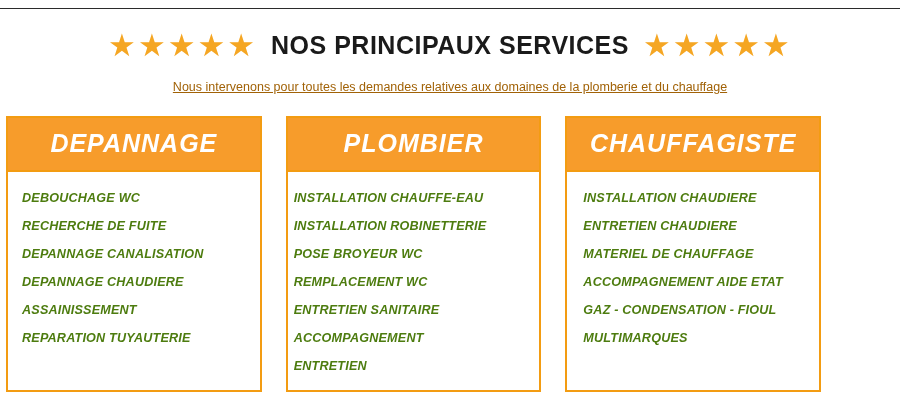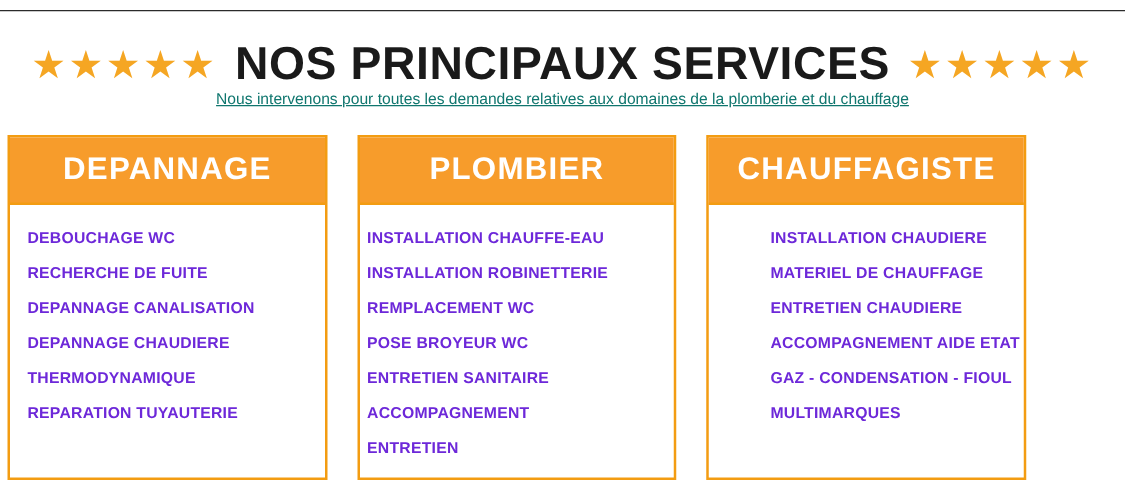--- a/index.html
+++ b/index.html
@@ -36,40 +36,41 @@
     margin-top: 12px;
   }
   .stars {
     color: #f5a623;
     font-size: 31px;
     letter-spacing: 2px;
     line-height: 1;
     white-space: nowrap;
   }
   .main-title {
-    font-size: 37px;
+    font-size: 25px;
     font-weight: bold;
     color: #1a1a1a;
     letter-spacing: 0.5px;
     white-space: nowrap;
   }
   .subtitle {
     text-align: center;
     font-size: 12.5px;
-    color: #0f766e;
+    color: #a16207;
     text-decoration: underline;
-    margin-top: 0;
+    margin-top: 19px;
   }
   .cards {
     display: flex;
     gap: 24px;
     margin-top: 22px;
     padding: 0 6px;
     box-sizing: border-box;
     width: 827px;
+    font-style: italic;
   }
   .card {
     flex: 1 1 0;
     border: 2px solid #f39c12;
     background: #ffffff;
     box-sizing: border-box;
     min-width: 0;
   }
   .card-header {
     background: #f79c2b;
@@ -80,30 +81,30 @@
     letter-spacing: 1px;
     padding: 11px 4px 12px 4px;
     border-bottom: 2px solid #f39c12;
     white-space: nowrap;
     overflow: hidden;
   }
   .card-body {
     padding: 12px 0 10px 0;
   }
   .service-item {
-    color: #6d28d9;
+    color: #4d7c0f;
     font-size: 12.6px;
     font-weight: bold;
     padding: 7px 0 7px 14px;
     letter-spacing: 0.2px;
     white-space: nowrap;
     overflow: hidden;
   }
   .card.col-2 .service-item { padding-left: 6px; }
-  .card.col-3 .service-item { padding-left: 26px; margin-left: 23px; }
+  .card.col-3 .service-item { padding-left: 16px; }
 </style>
 </head>
 <body>
 
 <div class="top-rule"></div>
 
 <div class="page">
 
   <div class="title-row">
     <span class="stars">★★★★★</span>
@@ -115,44 +116,44 @@
 
   <div class="cards">
 
     <div class="card col-1">
       <div class="card-header">DEPANNAGE</div>
       <div class="card-body">
         <div class="service-item">DEBOUCHAGE WC</div>
         <div class="service-item">RECHERCHE DE FUITE</div>
         <div class="service-item">DEPANNAGE CANALISATION</div>
         <div class="service-item">DEPANNAGE CHAUDIERE</div>
-        <div class="service-item">THERMODYNAMIQUE</div>
+        <div class="service-item">ASSAINISSEMENT</div>
         <div class="service-item">REPARATION TUYAUTERIE</div>
       </div>
     </div>
 
     <div class="card col-2">
       <div class="card-header">PLOMBIER</div>
       <div class="card-body">
         <div class="service-item">INSTALLATION CHAUFFE-EAU</div>
         <div class="service-item"> INSTALLATION ROBINETTERIE</div>
+        <div class="service-item">POSE BROYEUR WC</div>
         <div class="service-item">REMPLACEMENT WC</div>
-        <div class="service-item">POSE BROYEUR WC</div>
         <div class="service-item">ENTRETIEN SANITAIRE</div>
         <div class="service-item">ACCOMPAGNEMENT</div>
         <div class="service-item">ENTRETIEN</div>
       </div>
     </div>
 
     <div class="card col-3">
       <div class="card-header">CHAUFFAGISTE</div>
       <div class="card-body">
         <div class="service-item">INSTALLATION CHAUDIERE</div>
+        <div class="service-item">ENTRETIEN CHAUDIERE</div>
         <div class="service-item">MATERIEL DE CHAUFFAGE</div>
-        <div class="service-item">ENTRETIEN CHAUDIERE</div>
         <div class="service-item"> ACCOMPAGNEMENT AIDE ETAT</div>
         <div class="service-item">GAZ - CONDENSATION - FIOUL</div>
         <div class="service-item">MULTIMARQUES</div>
       </div>
     </div>
 
   </div>
 </div>
 
 </body></html>

